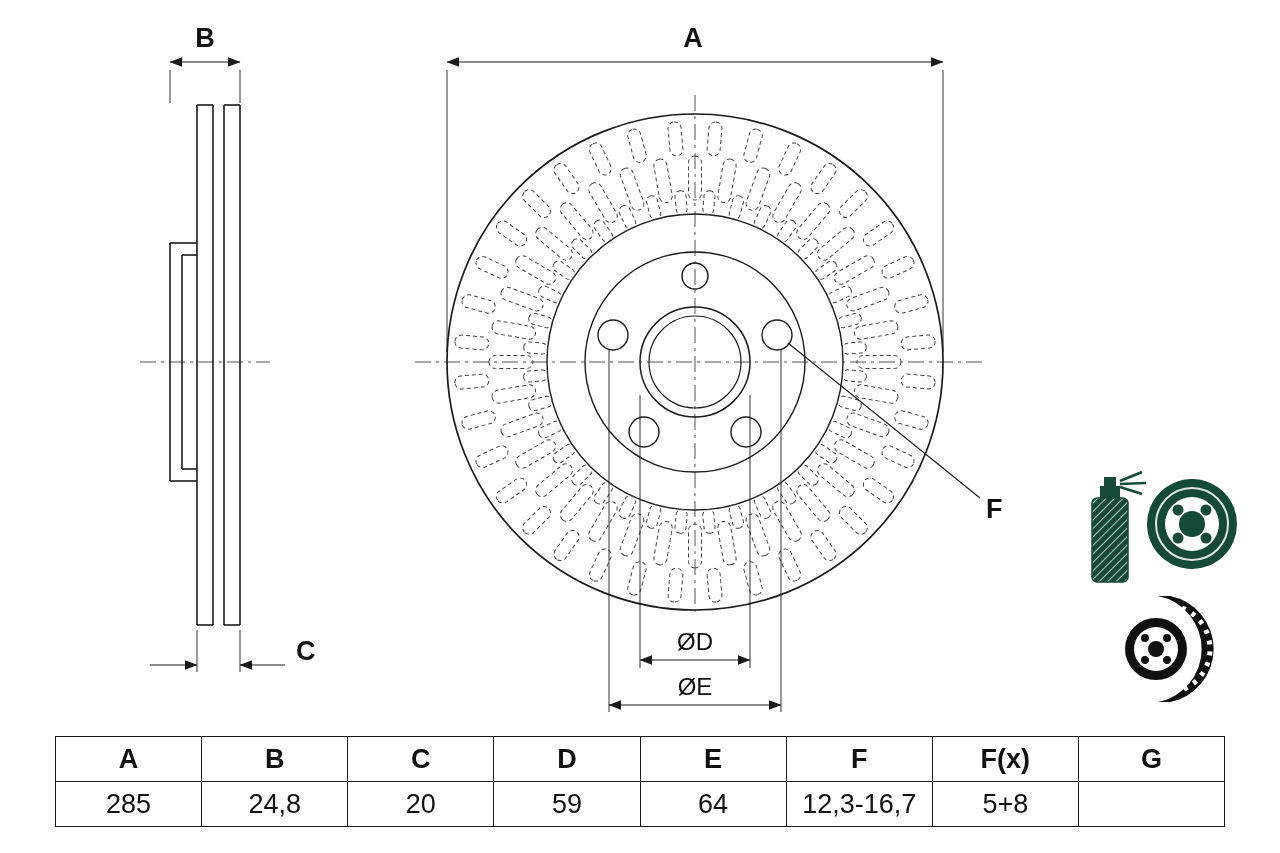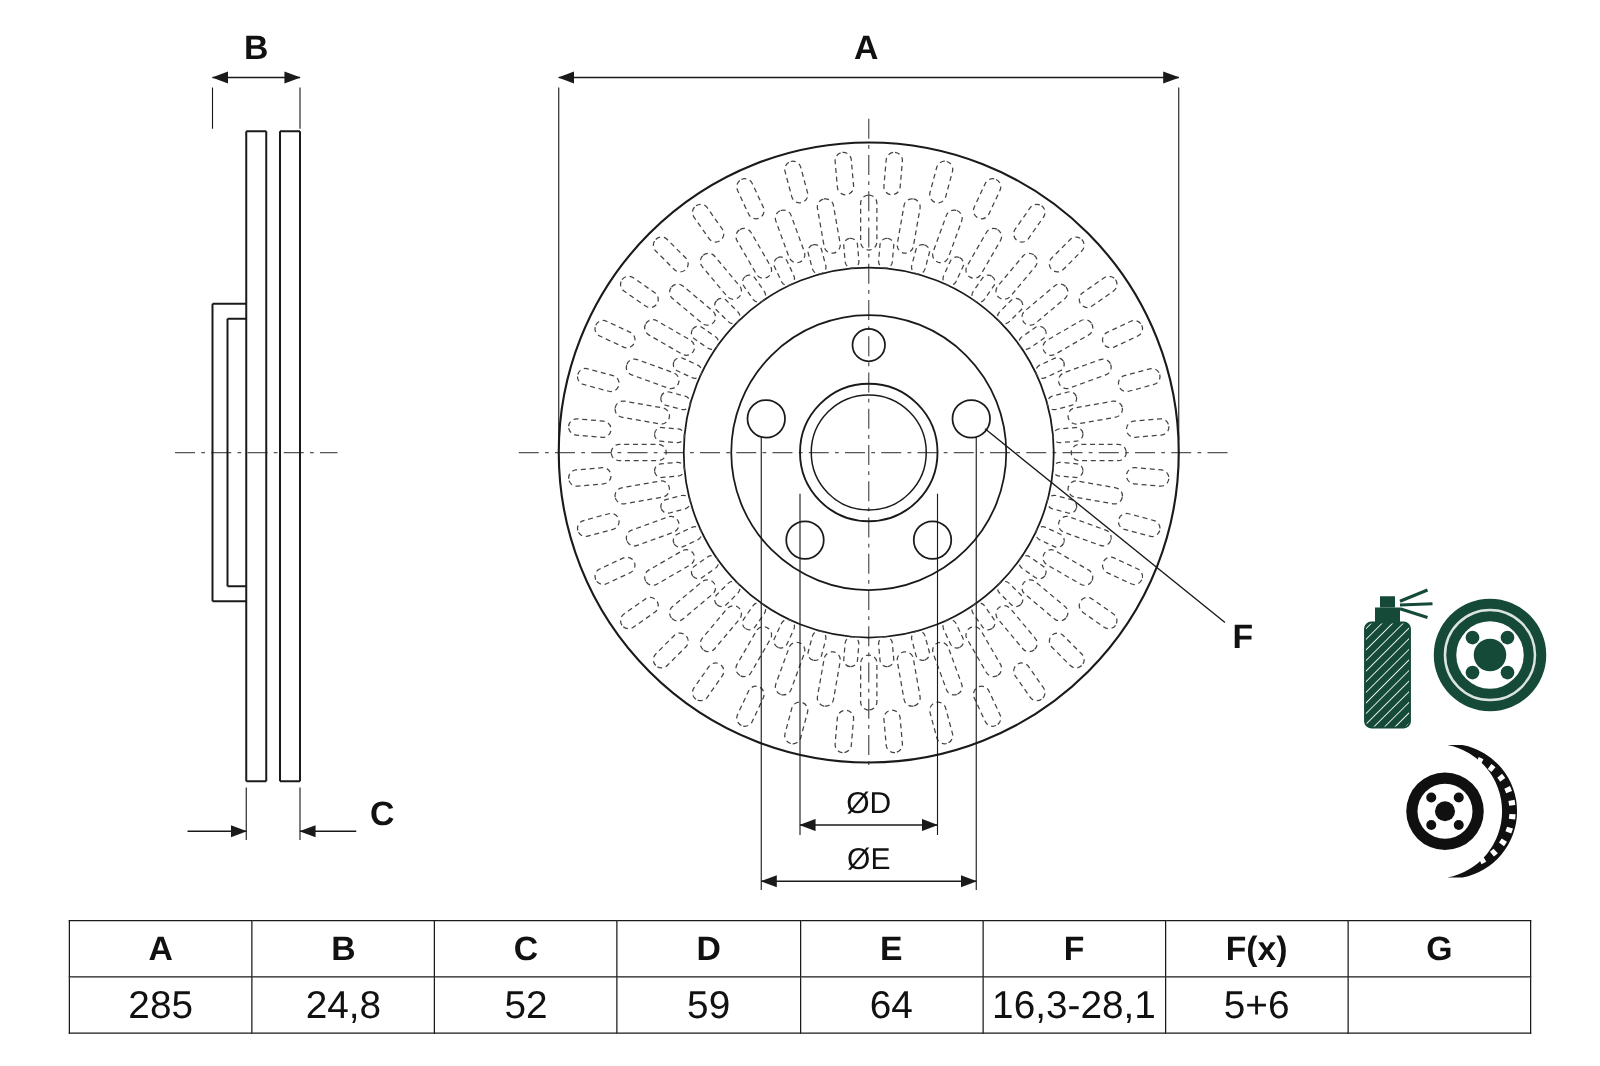--- a/index.html
+++ b/index.html
@@ -8,21 +8,21 @@
   svg text{font-family:"Liberation Sans",sans-serif;fill:#111;}
   .dim-label{font-size:27px;font-weight:600;}
   .dia-label{font-size:24px;font-weight:400;}
   .drawing{position:absolute;left:0;top:0;}
   table.dim-table{position:absolute;left:55px;top:736px;width:1170px;
         border-collapse:collapse;table-layout:fixed;}
   table.dim-table th, table.dim-table td{
         border:1.5px solid #1a1a1a;height:44px;text-align:center;vertical-align:middle;
         padding:0;background:#fff;}
   table.dim-table th{font-size:27px;font-weight:bold;}
-  table.dim-table td{font-size:31px;font-weight:400;}
+  table.dim-table td{font-size:27px;font-weight:400;}
 </style>
 </head>
 <body>
 
 <div class="page">
 
   <svg class="drawing" width="1280" height="735" viewBox="0 0 1280 735">
     <defs>
       <marker id="arr" viewBox="0 0 12 9" refX="11.5" refY="4.5" markerWidth="13" markerHeight="10" orient="auto-start-reverse" markerUnits="userSpaceOnUse">
         <path d="M0,0 L12,4.5 L0,9 Z" fill="#1a1a1a"></path>
@@ -271,22 +271,22 @@
       <th>C</th>
       <th>D</th>
       <th>E</th>
       <th>F</th>
       <th>F(x)</th>
       <th>G</th>
     </tr>
     <tr>
       <td>285</td>
       <td>24,8</td>
-      <td>52</td>
+      <td>20</td>
       <td>59</td>
       <td>64</td>
-      <td>16,3-28,1</td>
-      <td>5+6</td>
+      <td>12,3-16,7</td>
+      <td>5+8</td>
       <td></td>
     </tr>
   </tbody>
     </table>
 </div>
 
 </body></html>

